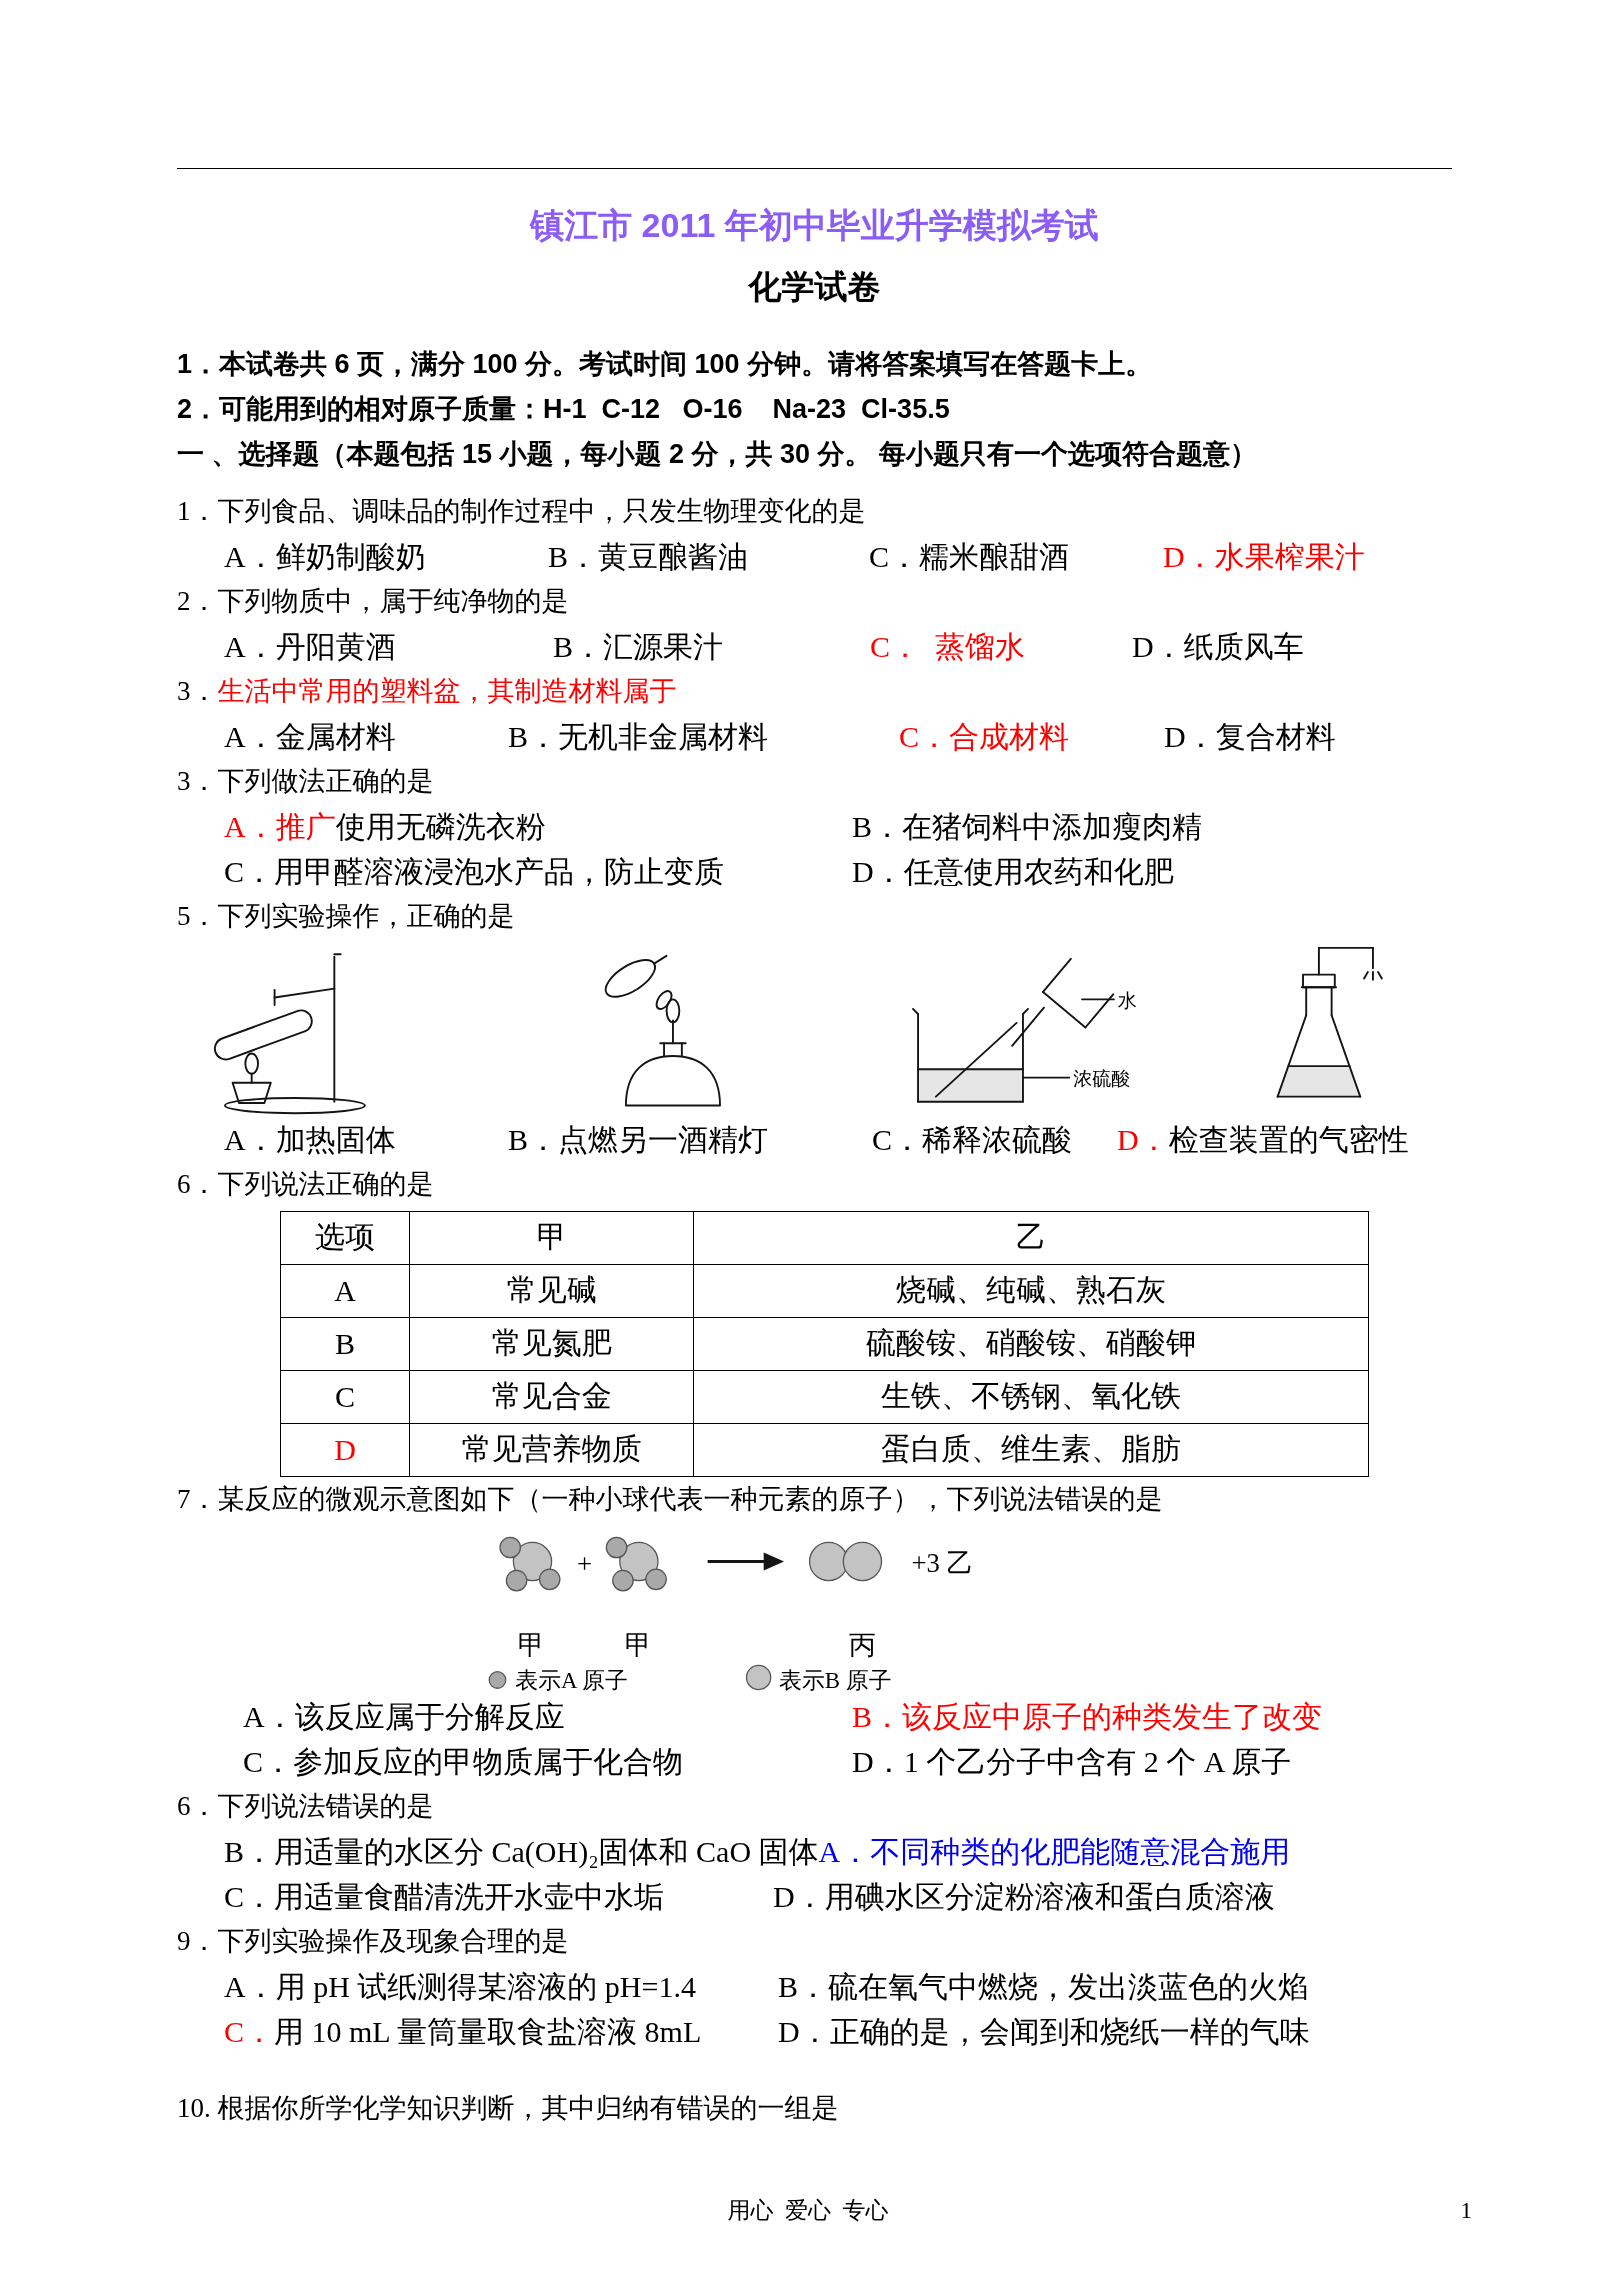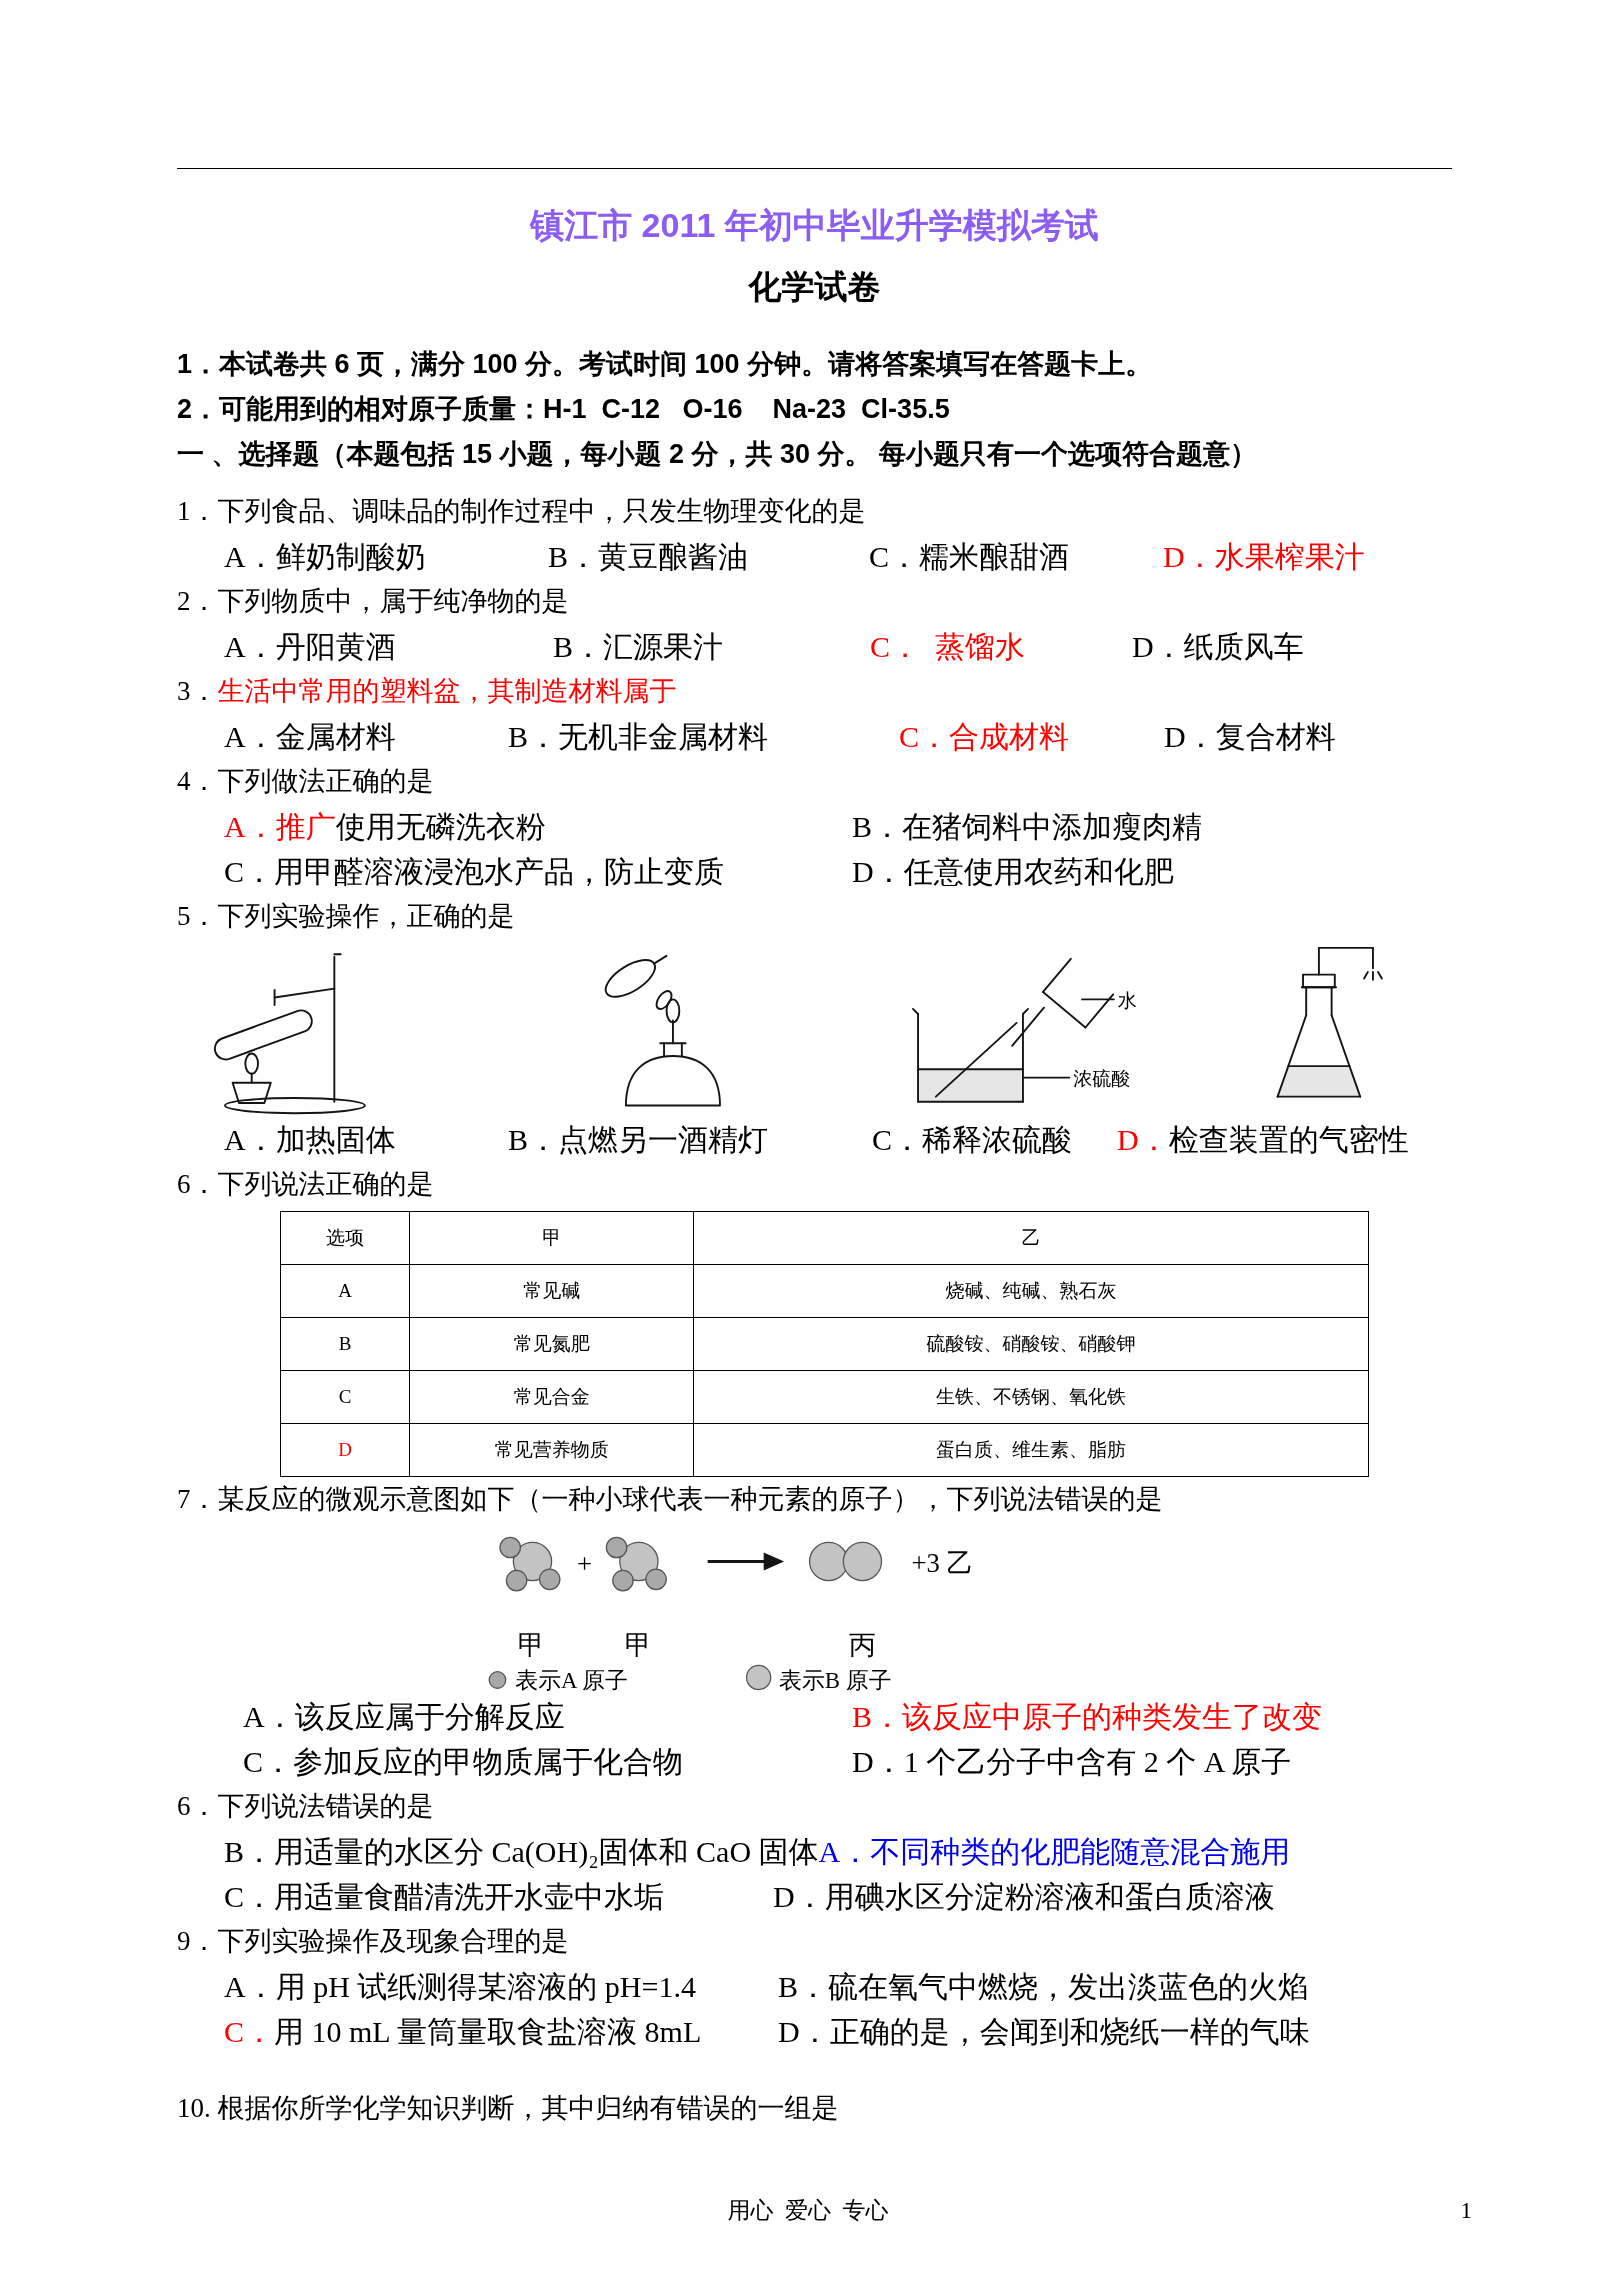--- a/index.html
+++ b/index.html
@@ -27,21 +27,21 @@
   .stem{font-size:27px;line-height:45px;margin:0;white-space:pre}
   .optrow{display:flex;margin-left:47px;font-size:30px;line-height:45px;white-space:pre}
   .optrow .o{flex:0 0 auto}
   .optrow.indent2{margin-left:66px}
   .red{color:#ff0000}
   .blue{color:#0000ee}
   .figrow{display:flex;align-items:flex-end;height:178px;margin-left:16px}
   .fig{flex:0 0 auto}
   .fig svg{display:block}
   .gap1{margin-right:162px}.gap2{margin-right:118px}.gap3{margin-right:88px}
-  table.q6tab{border-collapse:collapse;margin:3.8px 0 0 103px;font-size:19px;table-layout:fixed}
+  table.q6tab{border-collapse:collapse;margin:3.8px 0 0 103px;font-size:30px;table-layout:fixed}
   table.q6tab td{border:1.3px solid #000;height:52px;text-align:center;padding:0 5.1px;overflow:hidden}
   .colA{width:118px}.colB{width:273px}.colC{width:663px}
   .diagram{margin-left:295px;display:block}
   .q10gap{margin-top:32px}
   .footer{position:absolute;top:2197px;left:0;width:100%;font-size:23px;line-height:28px}
   .footer .motto{text-align:center;white-space:pre}
   .footer .pagenum{position:absolute;right:144px;top:0}
   .draw{stroke:#151515;fill:none;stroke-width:3;stroke-linecap:round;stroke-linejoin:round}
   .fillg{fill:#e6e6e6;stroke:none}
   .svgt{font-size:30px;fill:#000;font-family:"Liberation Serif","DejaVu Serif",serif}
@@ -85,21 +85,21 @@
     <p class="stem"><span>3．</span><span class="red">生活中常用的塑料盆，其制造材料属于</span></p>
     <div class="optrow">
       <span class="o" style="width:284px">A．金属材料</span>
       <span class="o" style="width:391px">B．无机非金属材料</span>
       <span class="o red" style="width:265px">C．合成材料</span>
       <span class="o">D．复合材料</span>
     </div>
   </div>
 
   <div>
-    <p class="stem">4．下列做法正确的是</p>
+    <p class="stem">3．下列做法正确的是</p>
     <div class="optrow">
       <span class="o" style="width:628px"><span class="red">A．推广</span><span>使用无磷洗衣粉</span></span>
       <span class="o">B．在猪饲料中添加瘦肉精</span>
     </div>
     <div class="optrow">
       <span class="o" style="width:628px">C．用甲醛溶液浸泡水产品，防止变质</span>
       <span class="o">D．任意使用农药和化肥</span>
     </div>
   </div>
 

